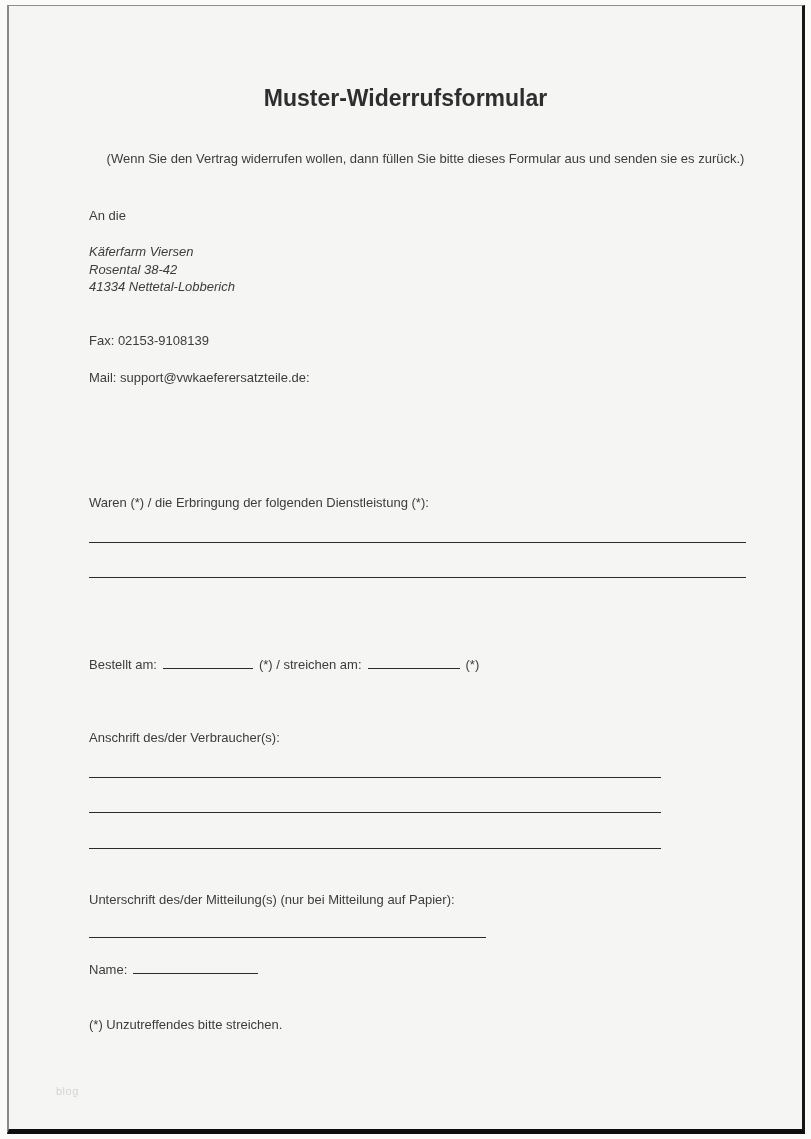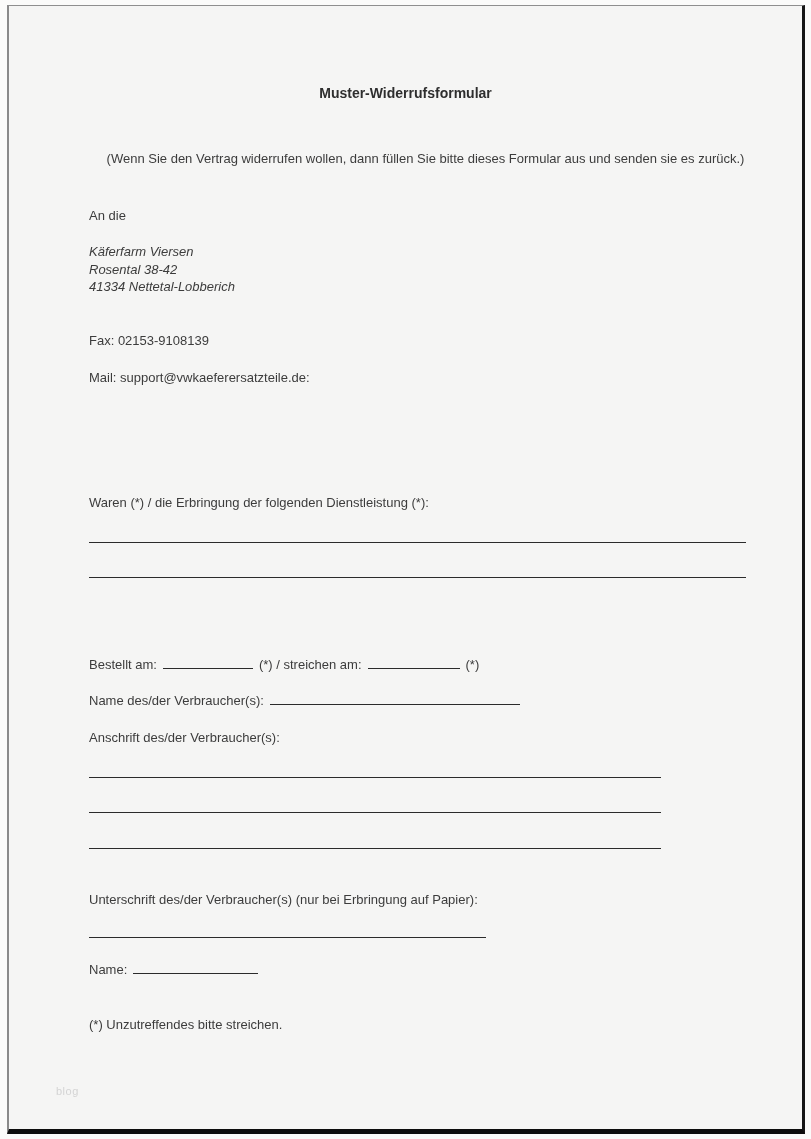--- a/index.html
+++ b/index.html
@@ -30,21 +30,21 @@
   }
   .abs { position: absolute; }
   .txt {
     font-size: 13px;
     line-height: 17px;
     white-space: nowrap;
   }
   .title {
     left: 0; right: 0;
     text-align: center;
-    font-size: 14px;
+    font-size: 23px;
     font-weight: bold;
     color: #2e2e2e;
   }
   .centered {
     left: 0; right: 0;
     text-align: center;
     margin-left: 40px;
   }
   .lft { left: 80px; }
   .addr div { line-height: 17.5px; font-style: italic; }
@@ -96,31 +96,28 @@
   <div class="abs txt lft" style="top:488px">Waren (*) / die Erbringung der folgenden Dienstleistung (*):</div>
 
   <div class="abs hr w-full lft" style="top:536px"></div>
   <div class="abs hr w-full lft" style="top:571px"></div>
 
 
   <div class="abs txt lft" style="top:650px">
     <span>Bestellt am:</span><span class="ul ul-date1"></span><span>(*) / streichen am:</span><span class="ul ul-date2"></span><span>(*)</span>
   </div>
 
-  <div class="abs txt lft" style="top:686px">
-    <span>Name des/der Verbraucher(s):</span><span class="ul ul-name"></span>
-  </div>
 
   <div class="abs txt lft" style="top:723px">Anschrift des/der Verbraucher(s):</div>
 
   <div class="abs hr w-mid lft" style="top:771px"></div>
   <div class="abs hr w-mid lft" style="top:806px"></div>
   <div class="abs hr w-mid lft" style="top:842px"></div>
 
-  <div class="abs txt lft" style="top:885px">Unterschrift des/der Verbraucher(s) (nur bei Erbringung auf Papier):</div>
+  <div class="abs txt lft" style="top:885px">Unterschrift des/der Mitteilung(s) (nur bei Mitteilung auf Papier):</div>
   <div class="abs hr w-sig lft" style="top:931px"></div>
 
   <div class="abs txt lft" style="top:955px">
     <span>Name:</span><span class="ul ul-datum"></span>
   </div>
 
   <div class="abs txt lft" style="top:1010px">(*) Unzutreffendes bitte streichen.</div>
 
   <div class="abs watermark" style="left:27px; top:1079px">blog</div>
 

